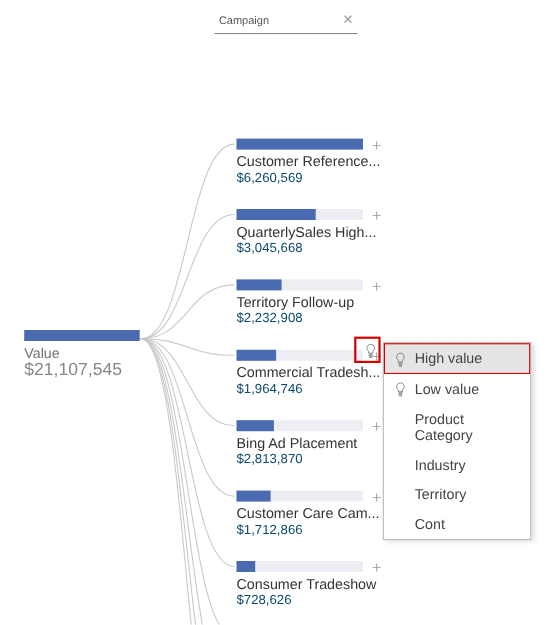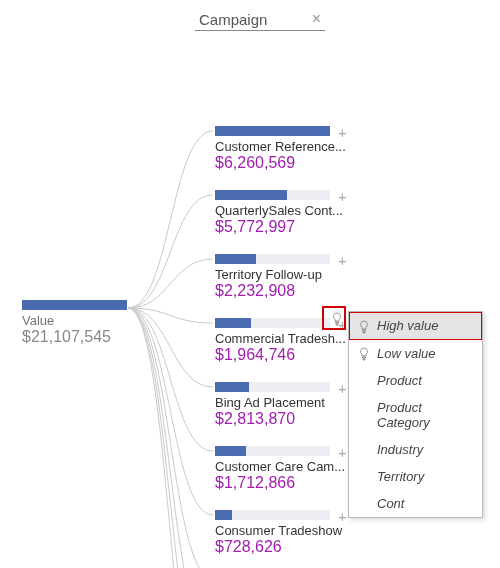--- a/index.html
+++ b/index.html
@@ -19,21 +19,21 @@
     left: 195px;
     top: 10px;
     width: 130px;
     border-bottom: 1px solid #888;
     padding: 0 4px 2px 4px;
     display: flex;
     justify-content: space-between;
     align-items: center;
     color: #555;
   }
-  .header .title { font-size: 15px; }
+  .header .title { font-size: 10px; }
   .header .x { font-size: 16px; color: #999; cursor: pointer; }
   .root {
     position: absolute;
     left: 22px;
     top: 300px;
     width: 130px;
   }
   .root .bar {
     width: 105px; height: 10px; background: #4b6bb0;
     margin-bottom: 3px;
@@ -65,21 +65,21 @@
     font-size: 15px;
     margin-left: 8px;
     line-height: 10px;
     cursor: pointer;
   }
   .nlabel {
     font-size: 13px; color: #333;
     white-space: nowrap; overflow: hidden; text-overflow: ellipsis;
     max-width: 140px;
   }
-  .nval { font-size: 16px; color: #a21caf; }
+  .nval { font-size: 12px; color: #0c4a6e; }
   svg.lines {
     position: absolute;
     left: 0; top: 0;
     width: 500px; height: 568px;
     pointer-events: none;
   }
   svg.lines path {
     stroke: #c9c9c9;
     stroke-width: 1;
     fill: none;
@@ -100,21 +100,20 @@
     border: 1px solid #bbb;
     box-shadow: 2px 2px 5px rgba(0,0,0,0.15);
     font-size: 13px;
     color: #444;
   }
   .menu .item {
     display: flex;
     align-items: center;
     padding: 6px 8px;
     cursor: pointer;
-    font-style: italic;
   }
   .menu .item.sel {
     background: #e4e4e4;
     outline: 1px solid #d20000;
     outline-offset: -1px;
   }
   .menu .bulb {
     width: 14px;
     display: inline-block;
     text-align: center;
@@ -170,22 +169,22 @@
       <div class="nlabel">Customer Reference...</div>
       <div class="nval">$6,260,569</div>
     </div>
     <div class="node" style="top: 190px;">
       <div class="bar-row">
         <div class="bar-wrap">
           <div class="bar-fill" style="width:62.35332603154761%"></div>
         </div>
         <span class="plus">+</span>
       </div>
-      <div class="nlabel">QuarterlySales Cont...</div>
-      <div class="nval">$5,772,997</div>
+      <div class="nlabel">QuarterlySales High...</div>
+      <div class="nval">$3,045,668</div>
     </div>
     <div class="node" style="top: 254px;">
       <div class="bar-row">
         <div class="bar-wrap">
           <div class="bar-fill" style="width:35.66621500378%"></div>
         </div>
         <span class="plus">+</span>
       </div>
       <div class="nlabel">Territory Follow-up</div>
       <div class="nval">$2,232,908</div>
@@ -246,23 +245,20 @@
         </svg></span>
       <span>High value</span>
     </div>
     <div class="item">
       <span class="bulb"><svg viewBox="0 0 24 28">
           <path d="M12 2a7 7 0 0 0-4 12.7V18h8v-3.3A7 7 0 0 0 12 2zM9 20h6v2H9zM10 24h4v2h-4z" fill="none" stroke="#777" stroke-width="1.5"></path>
         </svg></span>
       <span>Low value</span>
     </div>
     <div class="item indent">
-      <span>Product</span>
-    </div>
-    <div class="item indent">
       <span>Product Category</span>
     </div>
     <div class="item indent">
       <span>Industry</span>
     </div>
     <div class="item indent">
       <span>Territory</span>
     </div>
     <div class="item indent">
       <span>Cont</span>

